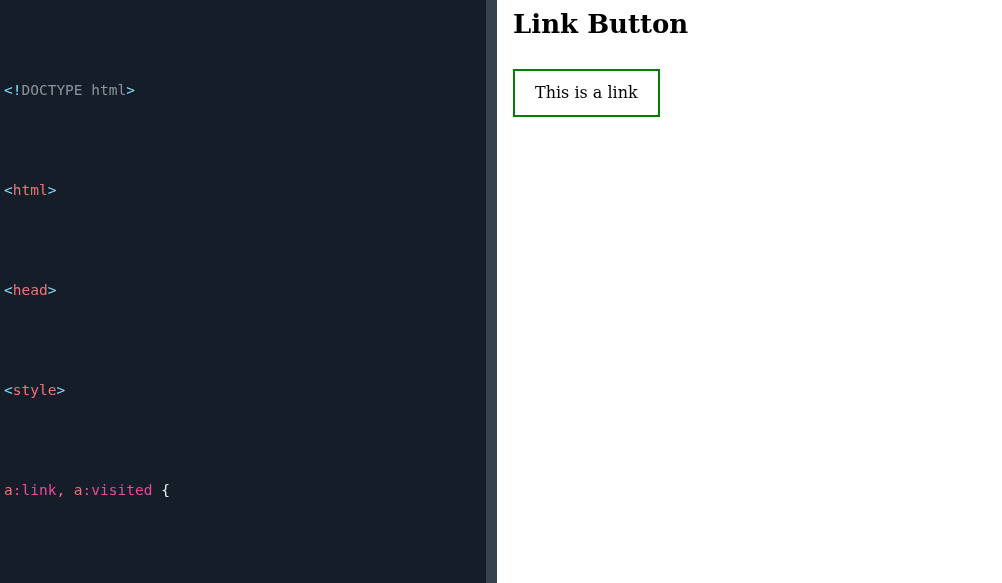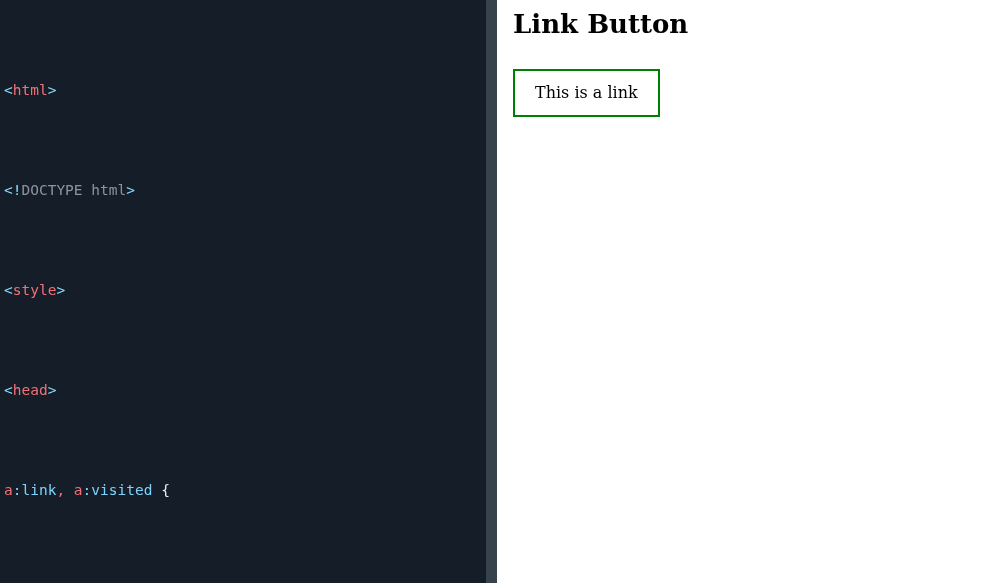--- a/index.html
+++ b/index.html
@@ -42,21 +42,21 @@
   }
   .ln { height: 20px; }
 
   
   .t-punct   { color: #89ddff; }   
   .t-tag     { color: #f07178; }   
   .t-attr    { color: #c792ea; }   
   .t-str     { color: #4ec9a0; }   
   .t-doctype { color: #8b949e; }   
   .t-sel     { color: #f07178; }   
-  .t-pseudo  { color: #7dd3fc; }   
+  .t-pseudo  { color: #ec4899; }   
   .t-brace   { color: #e6edf3; }
 
   
   #code-scrollbar {
     position: absolute;
     top: 0;
     right: 0;
     width: 11px;
     height: 583px;
     background: #36424c;
@@ -103,30 +103,30 @@
 </style>
 </head>
 <body>
 
 <div id="app">
 
   <div id="code-pane">
     <div id="code-lines">
 
       
+      <div class="ln"><span class="t-punct">&lt;!</span><span class="t-doctype">DOCTYPE html</span><span class="t-punct">&gt;</span></div>
+
+      
       <div class="ln"><span class="t-punct">&lt;</span><span class="t-tag">html</span><span class="t-punct">&gt;</span></div>
 
       
-      <div class="ln"><span class="t-punct">&lt;!</span><span class="t-doctype">DOCTYPE html</span><span class="t-punct">&gt;</span></div>
+      <div class="ln"><span class="t-punct">&lt;</span><span class="t-tag">head</span><span class="t-punct">&gt;</span></div>
 
       
       <div class="ln"><span class="t-punct">&lt;</span><span class="t-tag">style</span><span class="t-punct">&gt;</span></div>
-
-      
-      <div class="ln"><span class="t-punct">&lt;</span><span class="t-tag">head</span><span class="t-punct">&gt;</span></div>
 
       
       <div class="ln"><span class="t-sel">a</span><span class="t-pseudo">:link</span><span class="t-tag">, </span><span class="t-sel">a</span><span class="t-pseudo">:visited</span><span class="t-brace"> {</span></div>
 
       
       <div class="ln"><span class="t-brace">  </span><span class="t-attr">background-color</span><span class="t-brace">: </span><span class="t-str">white</span><span class="t-brace">;</span></div>
 
       
       
 

